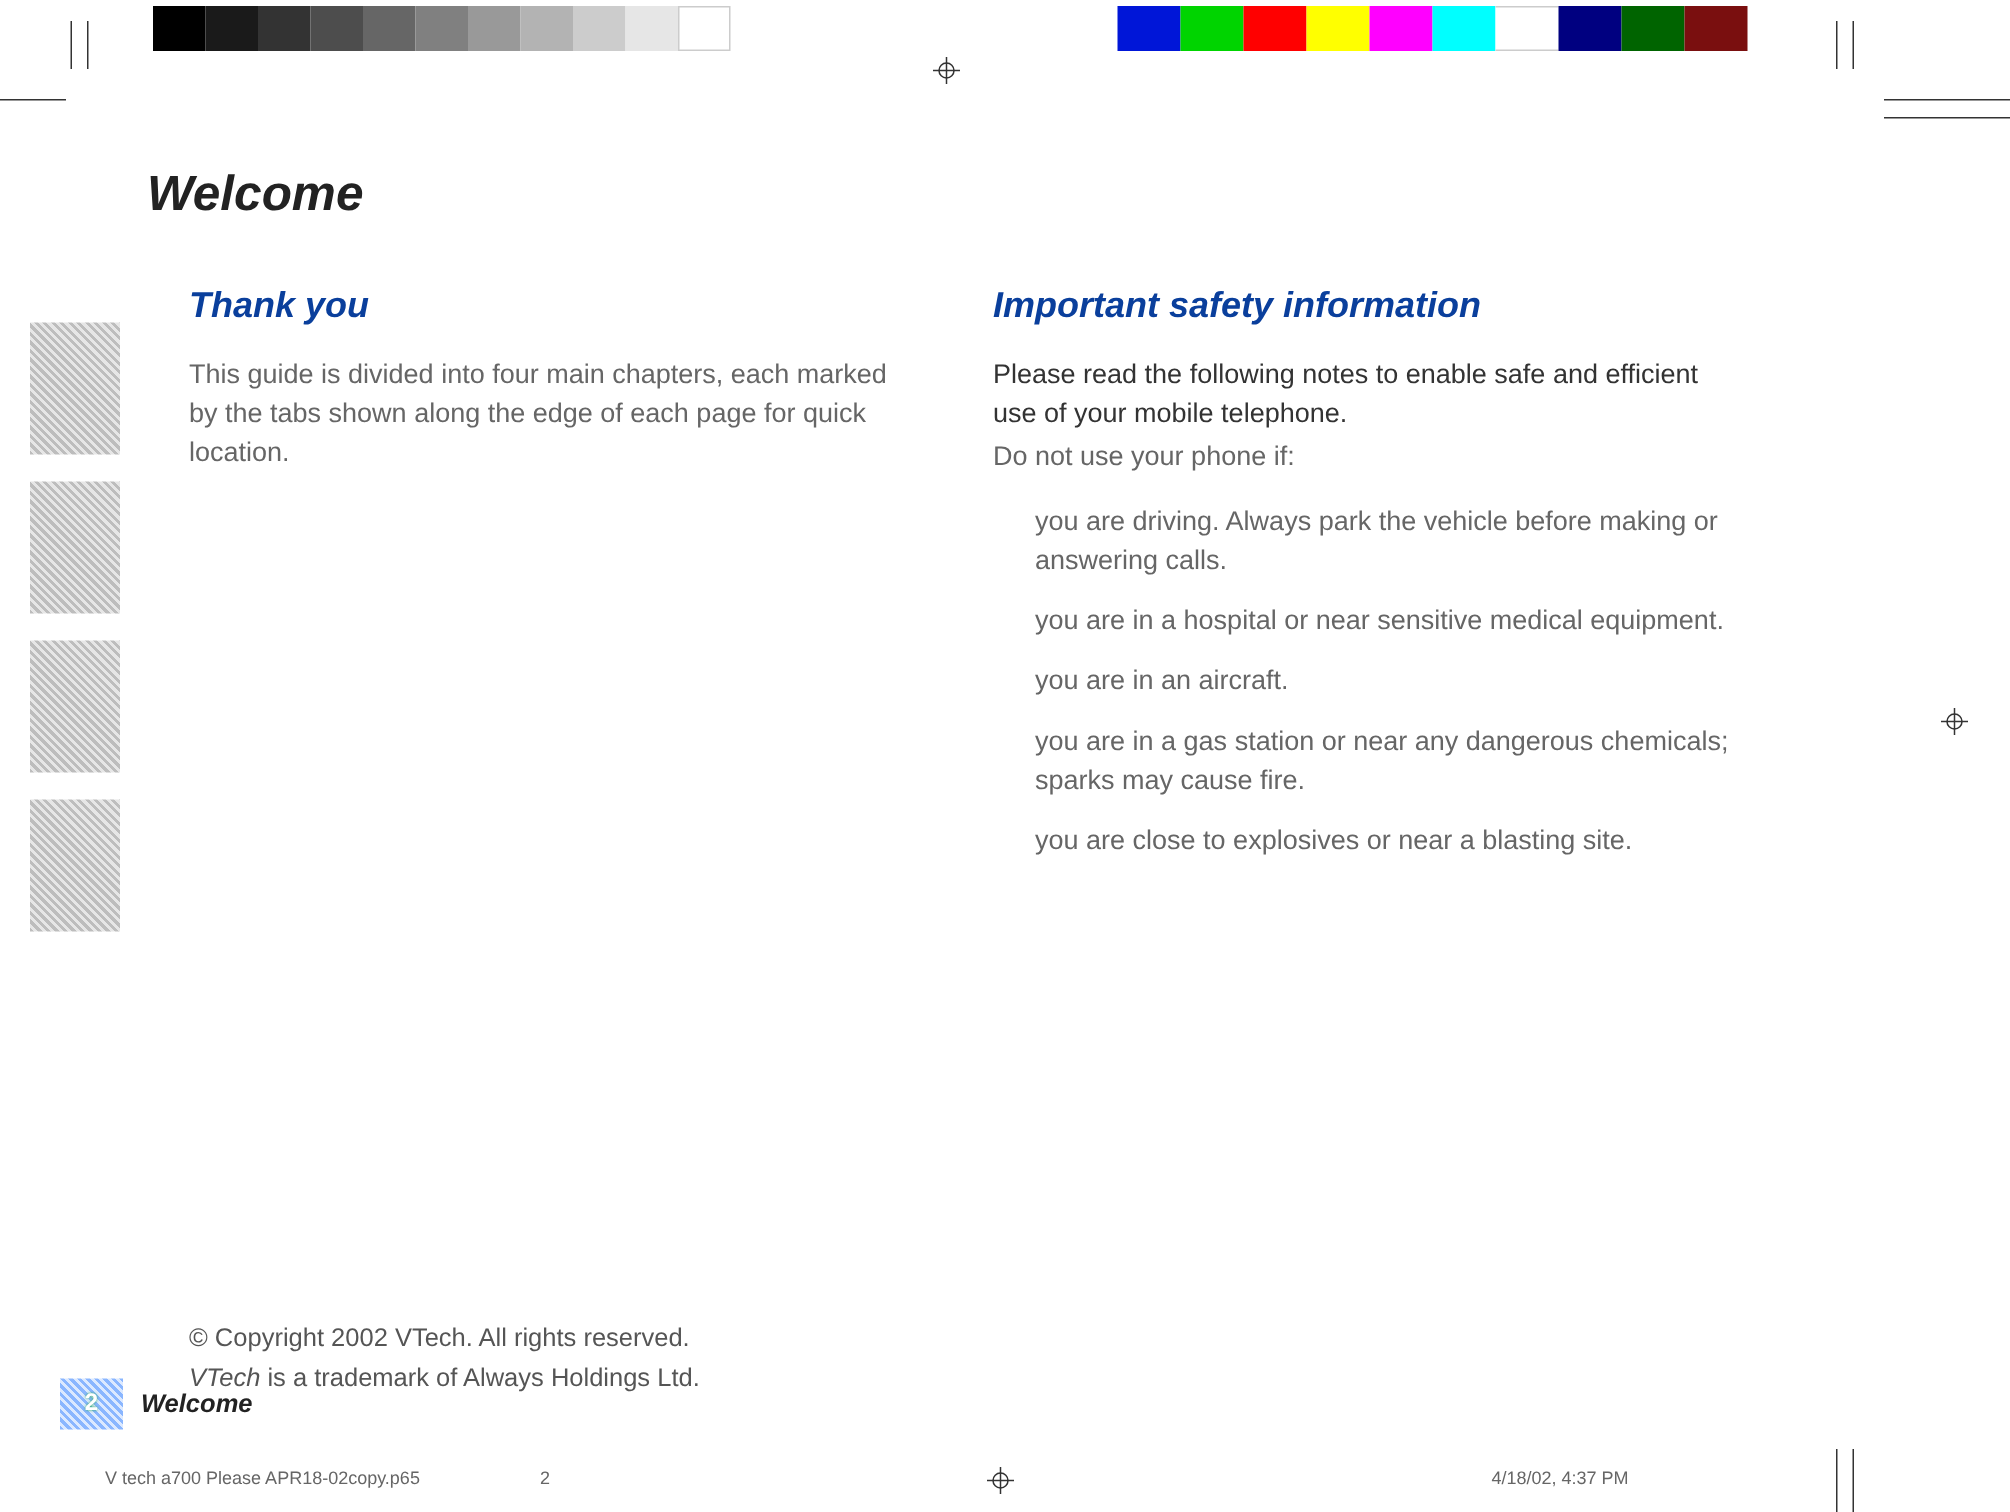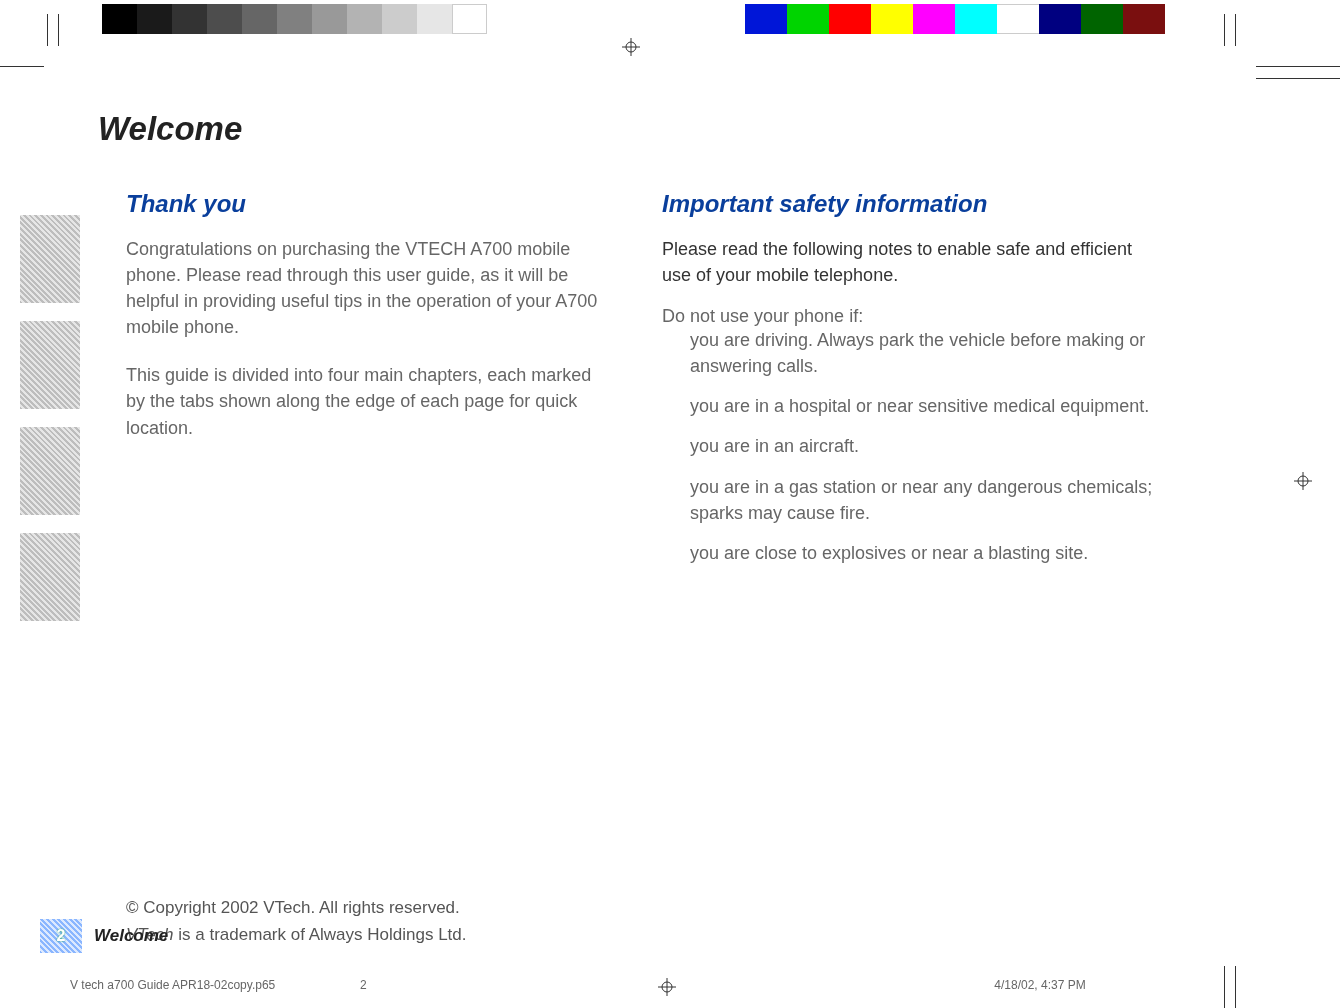--- a/index.html
+++ b/index.html
@@ -23,27 +23,27 @@
   .tab { width: 60px; height: 88px; margin-bottom: 18px;
          background: repeating-linear-gradient(45deg,#bdbdbd 0 2px,#e6e6e6 2px 4px); }
 
   
   .content { position: absolute; left: 98px; top: 110px; width: 1080px; }
   h1.title { font-size: 33px; font-weight: bold; color: #222; margin-bottom: 42px; font-style: italic; }
   .cols { display: flex; gap: 64px; }
   .col { width: 500px; }
   h2.sub { font-size: 24px; font-weight: bold; color: #0a3f9c; margin-bottom: 18px; font-style: italic; }
   p.body { font-size: 18px; line-height: 1.45; color: #666; margin-bottom: 22px; }
-  p.lead { font-size: 18px; line-height: 1.45; color: #333; margin-bottom: 18px; }
-  p.listhead { font-size: 18px; color: #666; margin-bottom: 0; }
+  p.lead { font-size: 18px; line-height: 1.45; color: #333; margin-bottom: 6px; }
+  p.listhead { font-size: 18px; color: #666; margin-bottom: 19px; }
   ul.safety { list-style: none; padding-left: 28px; }
   ul.safety li { font-size: 18px; line-height: 1.45; color: #666; margin-bottom: 14px; }
 
   
-  .foot { position: absolute; left: 126px; bottom: 60px; width: 700px; }
+  .foot { position: absolute; left: 126px; bottom: 76px; width: 700px; }
   .foot p { font-size: 17px; color: #555; line-height: 1.6; }
   .foot em { font-style: italic; }
   .pagelabel { position: absolute; left: 40px; bottom: 55px; display:flex; align-items:center; gap: 12px; }
   .pagelabel .box { width: 42px; height: 34px;
       background: repeating-linear-gradient(45deg,#8ab6ff 0 2px,#dce9ff 2px 4px);
       color:#fff; font-weight:bold; display:flex; align-items:center; justify-content:center;
       font-size:16px; text-shadow:0 0 2px #2a5; }
   .pagelabel .txt { font-size: 17px; font-weight: bold; color:#222; font-style: italic; }
 
   
@@ -132,21 +132,20 @@
     <div class="tab"></div>
     <div class="tab"></div>
   </div>
 
   <div class="content">
     <h1 class="title">Welcome</h1>
 
     <div class="cols">
       <div class="col" style="padding-left:28px">
         <h2 class="sub">Thank you</h2>
-        <p class="body">Congratulations on purchasing the VTECH A700 mobile phone.  Please read through this user guide, as it will be helpful in providing useful tips in the operation of your A700 mobile phone.</p>
         <p class="body">This guide is divided into four main chapters, each marked by the tabs shown along the edge of each page for quick location.</p>
       </div>
 
       <div class="col">
         <h2 class="sub">Important safety information</h2>
         <p class="lead">Please read the following notes to enable safe and efficient use of your mobile telephone.</p>
         <p class="listhead">Do not use your phone if:</p>
         <ul class="safety">
           <li>you are driving. Always park the vehicle before making or answering calls.</li>
           <li>you are in a hospital or near sensitive medical equipment.</li>
@@ -164,18 +163,18 @@
       <em>VTech</em><span> is a trademark of Always Holdings Ltd.</span>
     </p>
   </div>
 
   <div class="pagelabel">
     <div class="box">2</div>
     <div class="txt">Welcome</div>
   </div>
 
   <div class="slug">
-    <span>V tech a700 Guide APR18-02copy.p65</span>
+    <span>V tech a700 Please APR18-02copy.p65</span>
     <span>2</span>
     <span>4/18/02, 4:37 PM</span>
   </div>
 
 </div>
 
 </body></html>

